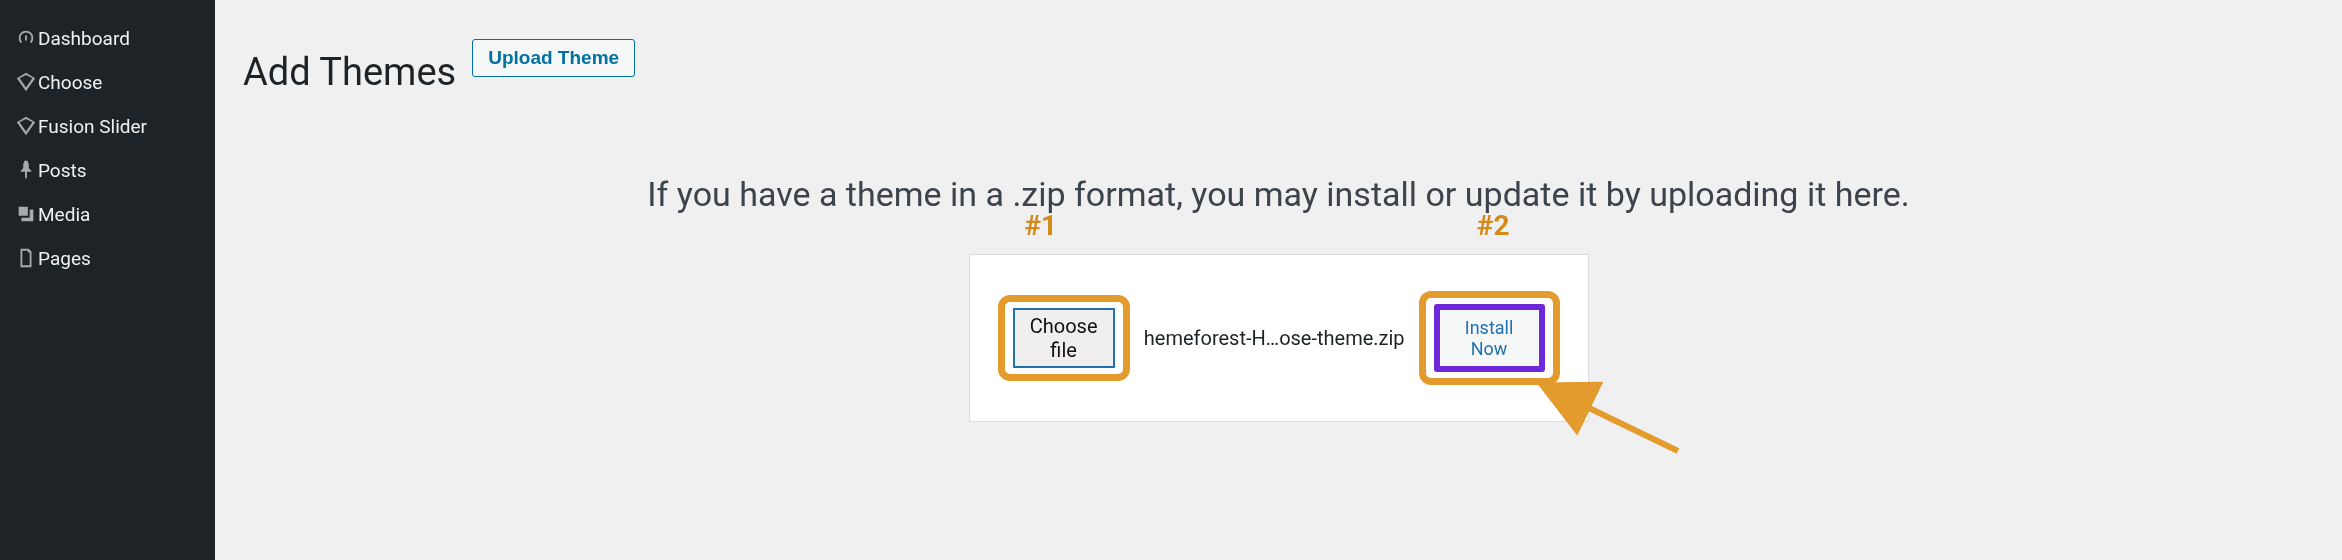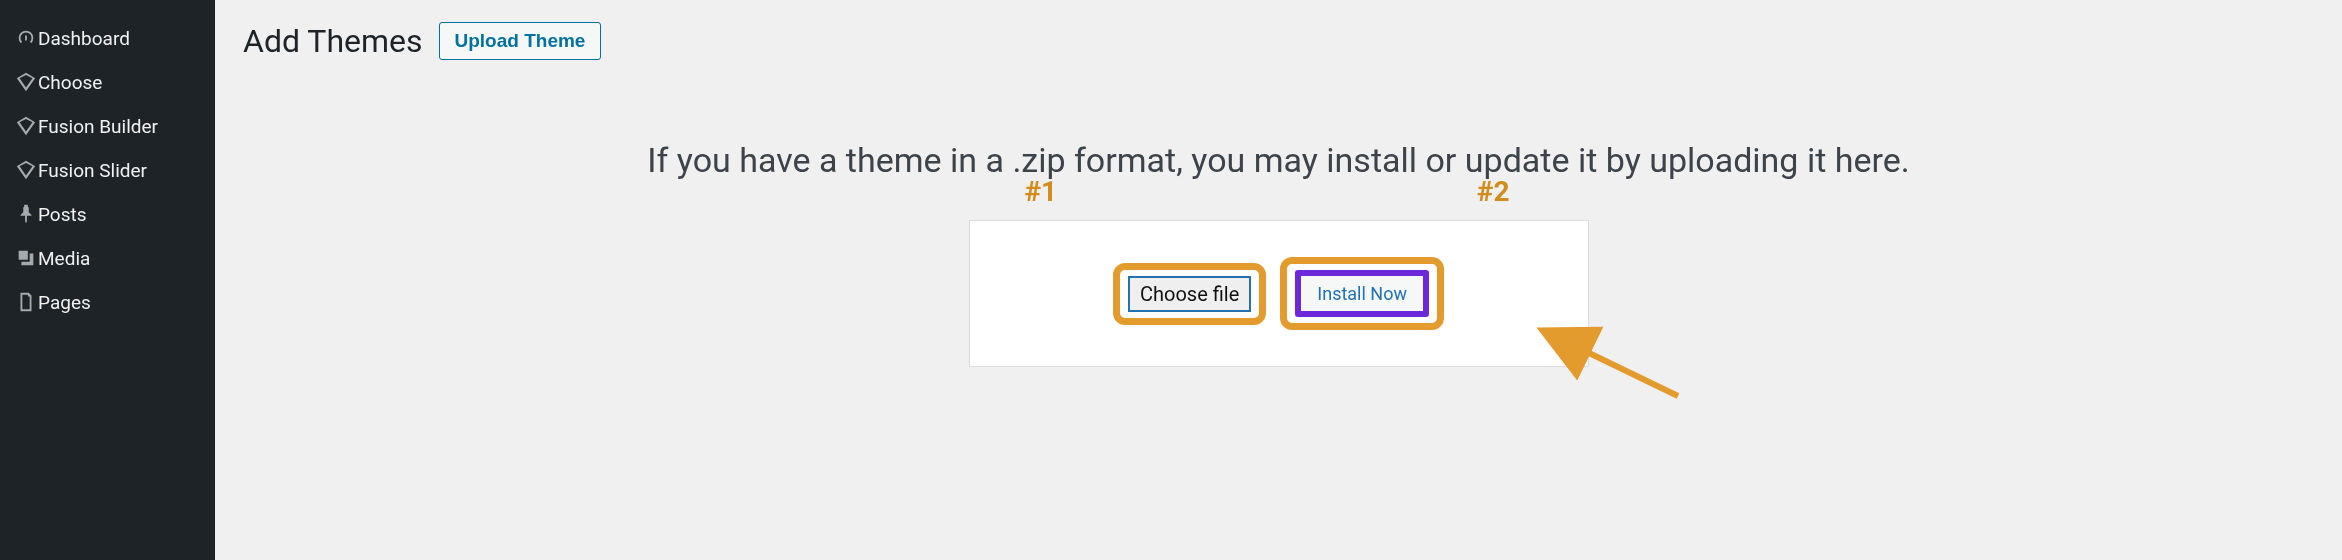--- a/index.html
+++ b/index.html
@@ -44,23 +44,24 @@
     position: relative;
     min-height: 560px;
   }
   .page-header {
     display: flex;
     align-items: center;
     gap: 16px;
     margin-bottom: 80px;
   }
   .page-title {
-    font-size: 32px;
+    font-size: 38px;
     font-weight: 400;
     color: #1d2327;
+    margin-top: 28px;
   }
   .upload-theme-btn {
     border: 1px solid #0071a1;
     color: #0071a1;
     background: #f6f7f7;
     padding: 7px 15px;
     font-size: 19px;
     border-radius: 3px;
     cursor: pointer;
     font-weight: bold;
@@ -151,28 +152,20 @@
         </svg>
     </span>
     <span>Choose</span>
   </div>
   <div class="sidebar-item">
     <span class="sidebar-icon">
       <svg viewBox="0 0 24 24" width="22" height="22">
           <path d="M12 2 2 8l10 14L22 8 12 2zm0 2.3L19 8l-7 10L5 8l7-3.7z"></path>
         </svg>
     </span>
-    <span>Fusion Builder</span>
-  </div>
-  <div class="sidebar-item">
-    <span class="sidebar-icon">
-      <svg viewBox="0 0 24 24" width="22" height="22">
-          <path d="M12 2 2 8l10 14L22 8 12 2zm0 2.3L19 8l-7 10L5 8l7-3.7z"></path>
-        </svg>
-    </span>
     <span>Fusion Slider</span>
   </div>
   <div class="sidebar-item">
     <span class="sidebar-icon">
       <svg viewBox="0 0 24 24" width="22" height="22">
           <path d="M14 2v2l1 1v5l3 3v1H13v6l-1 2-1-2v-6H6v-1l3-3V5l1-1V2h4z"></path>
         </svg>
     </span>
     <span>Posts</span>
   </div>
@@ -203,20 +196,21 @@
   <p class="helper-text">If you have a theme in a .zip format, you may install or update it by uploading it here.</p>
 
   <div class="upload-box">
     <span class="annotation-label annot-1">#1</span>
     <span class="annotation-label annot-2">#2</span>
 
     <span class="highlight-box">
       <button class="choose-file-btn">Choose file</button>
     </span>
 
+    <span class="file-name">hemeforest-H…ose-theme.zip</span>
 
     <span class="highlight-box">
       <button class="install-btn">Install Now</button>
     </span>
 
     <svg class="arrow" viewBox="0 0 160 80">
       <defs>
         <marker id="arrhd" markerWidth="10" markerHeight="10" refX="6" refY="5" orient="auto">
           <path d="M0,0 L10,5 L0,10 z" fill="#e49b2e"></path>
         </marker>

